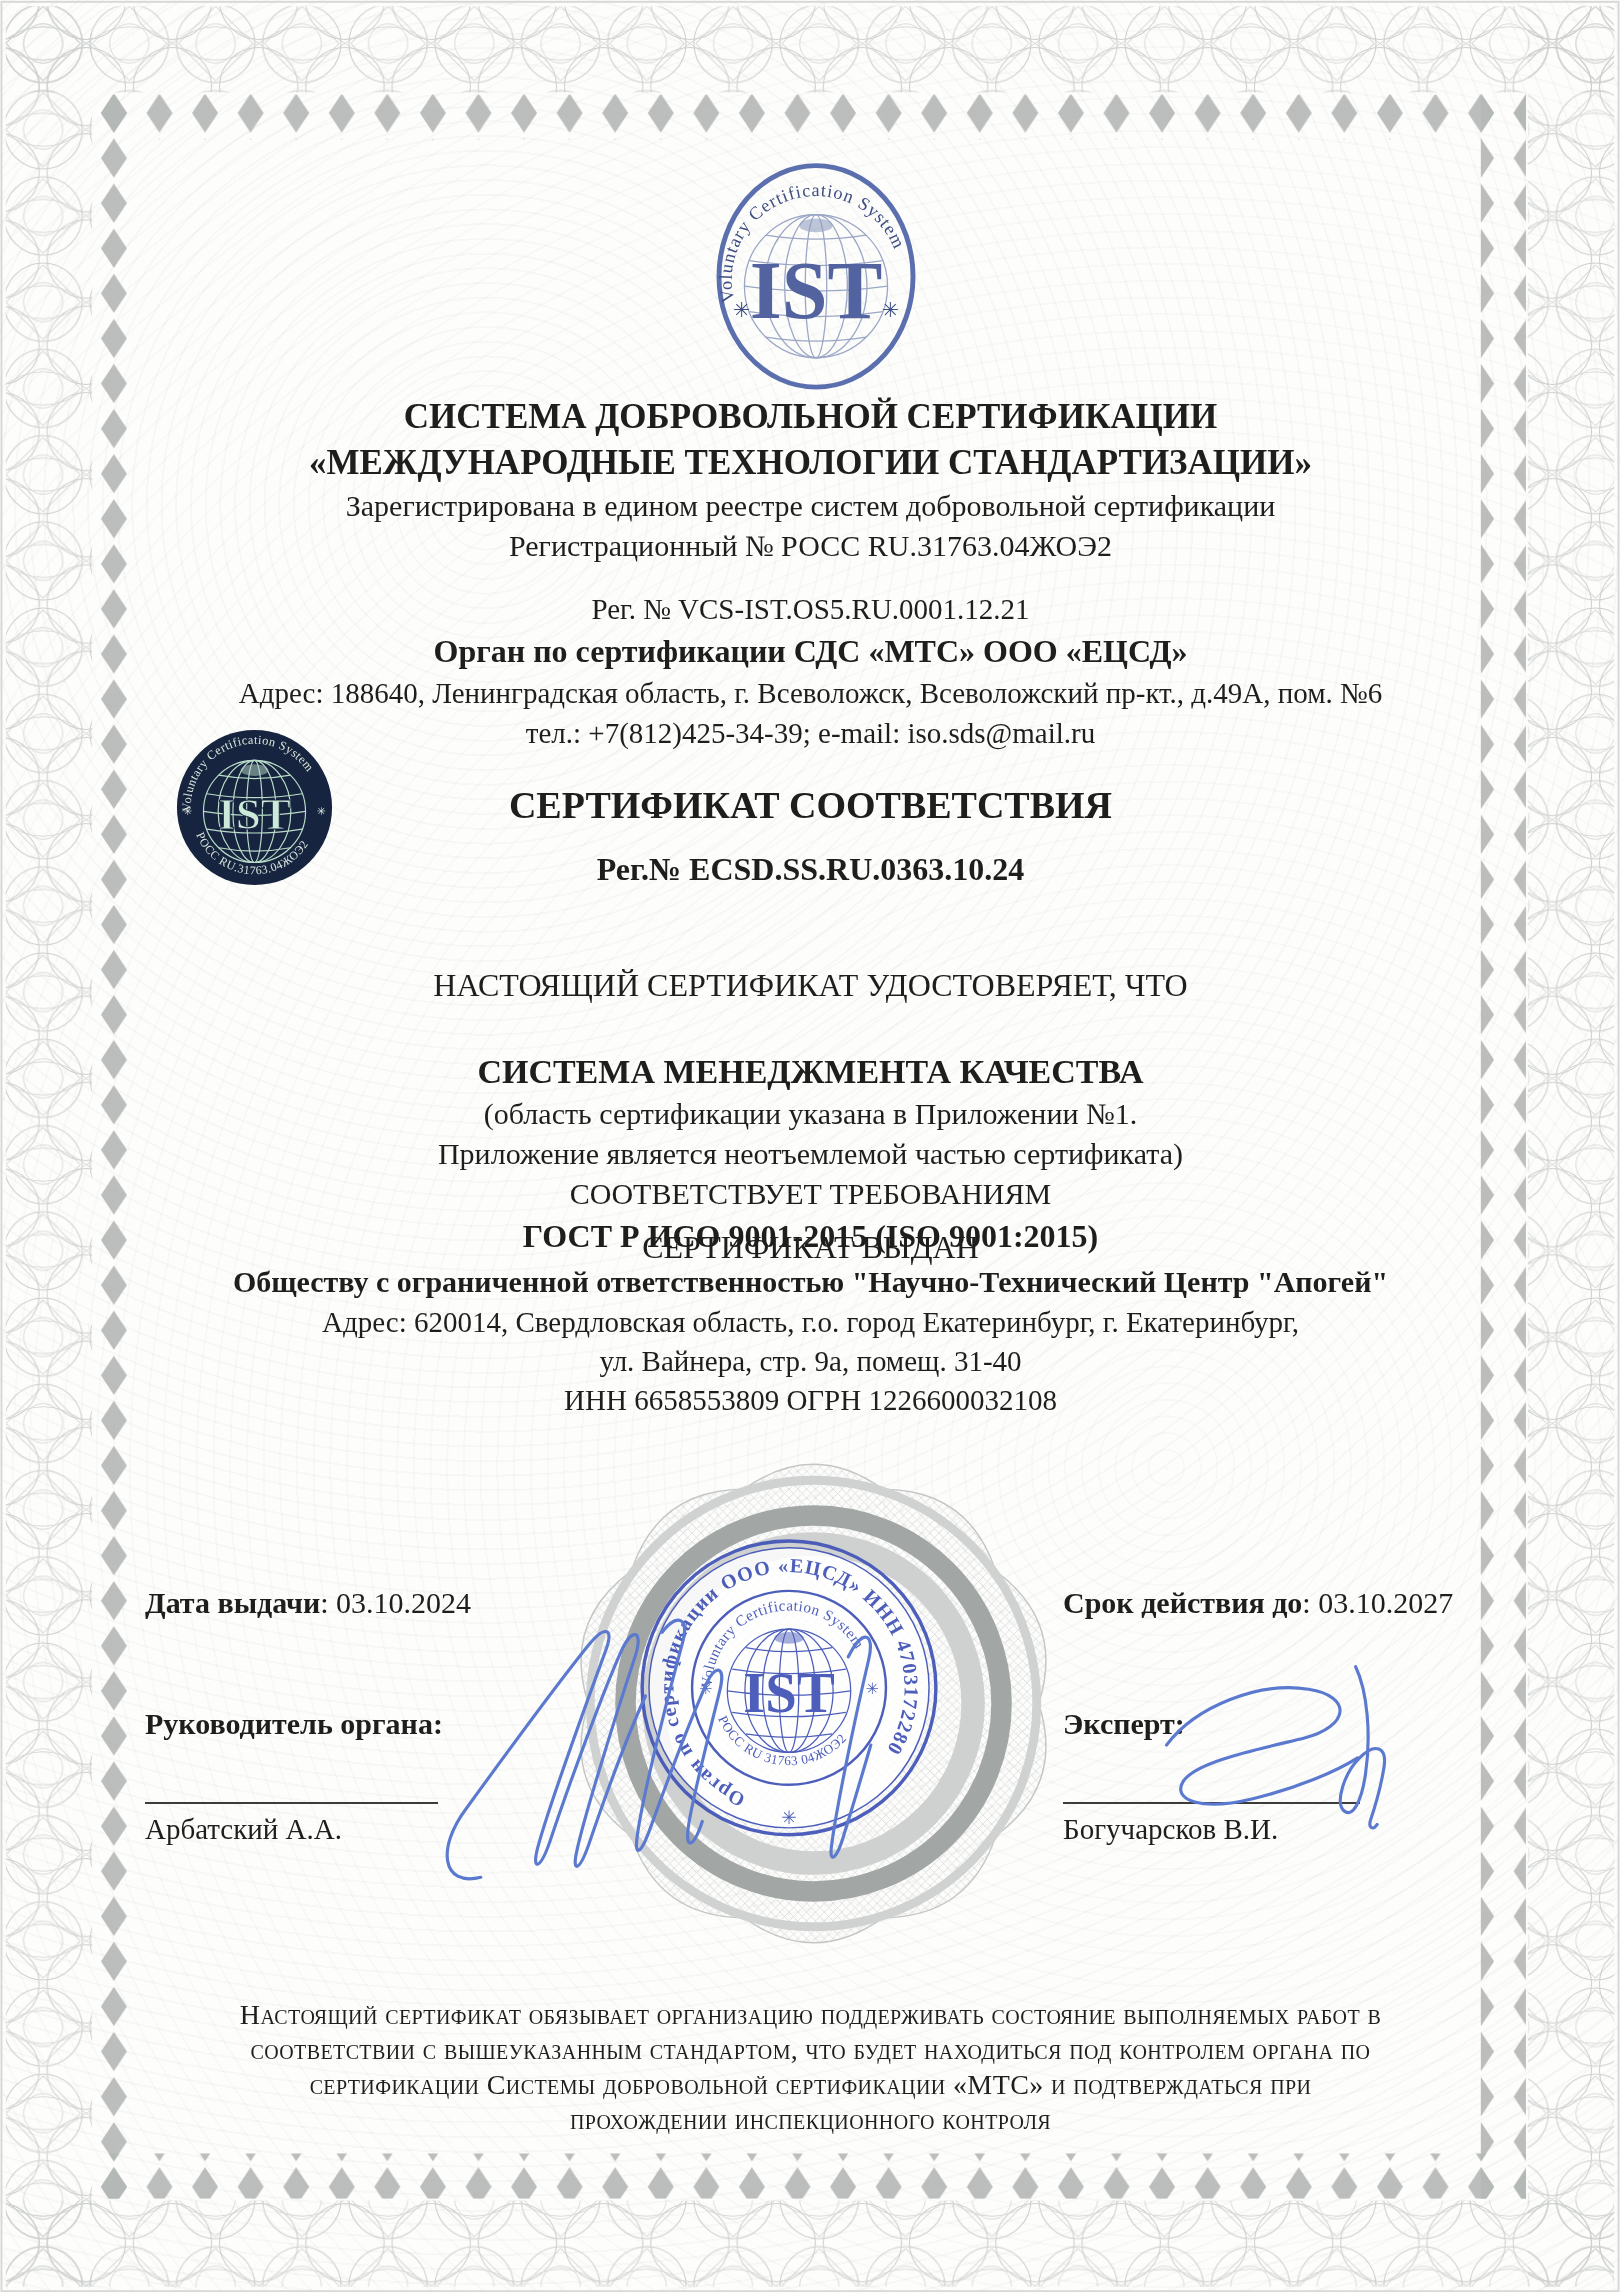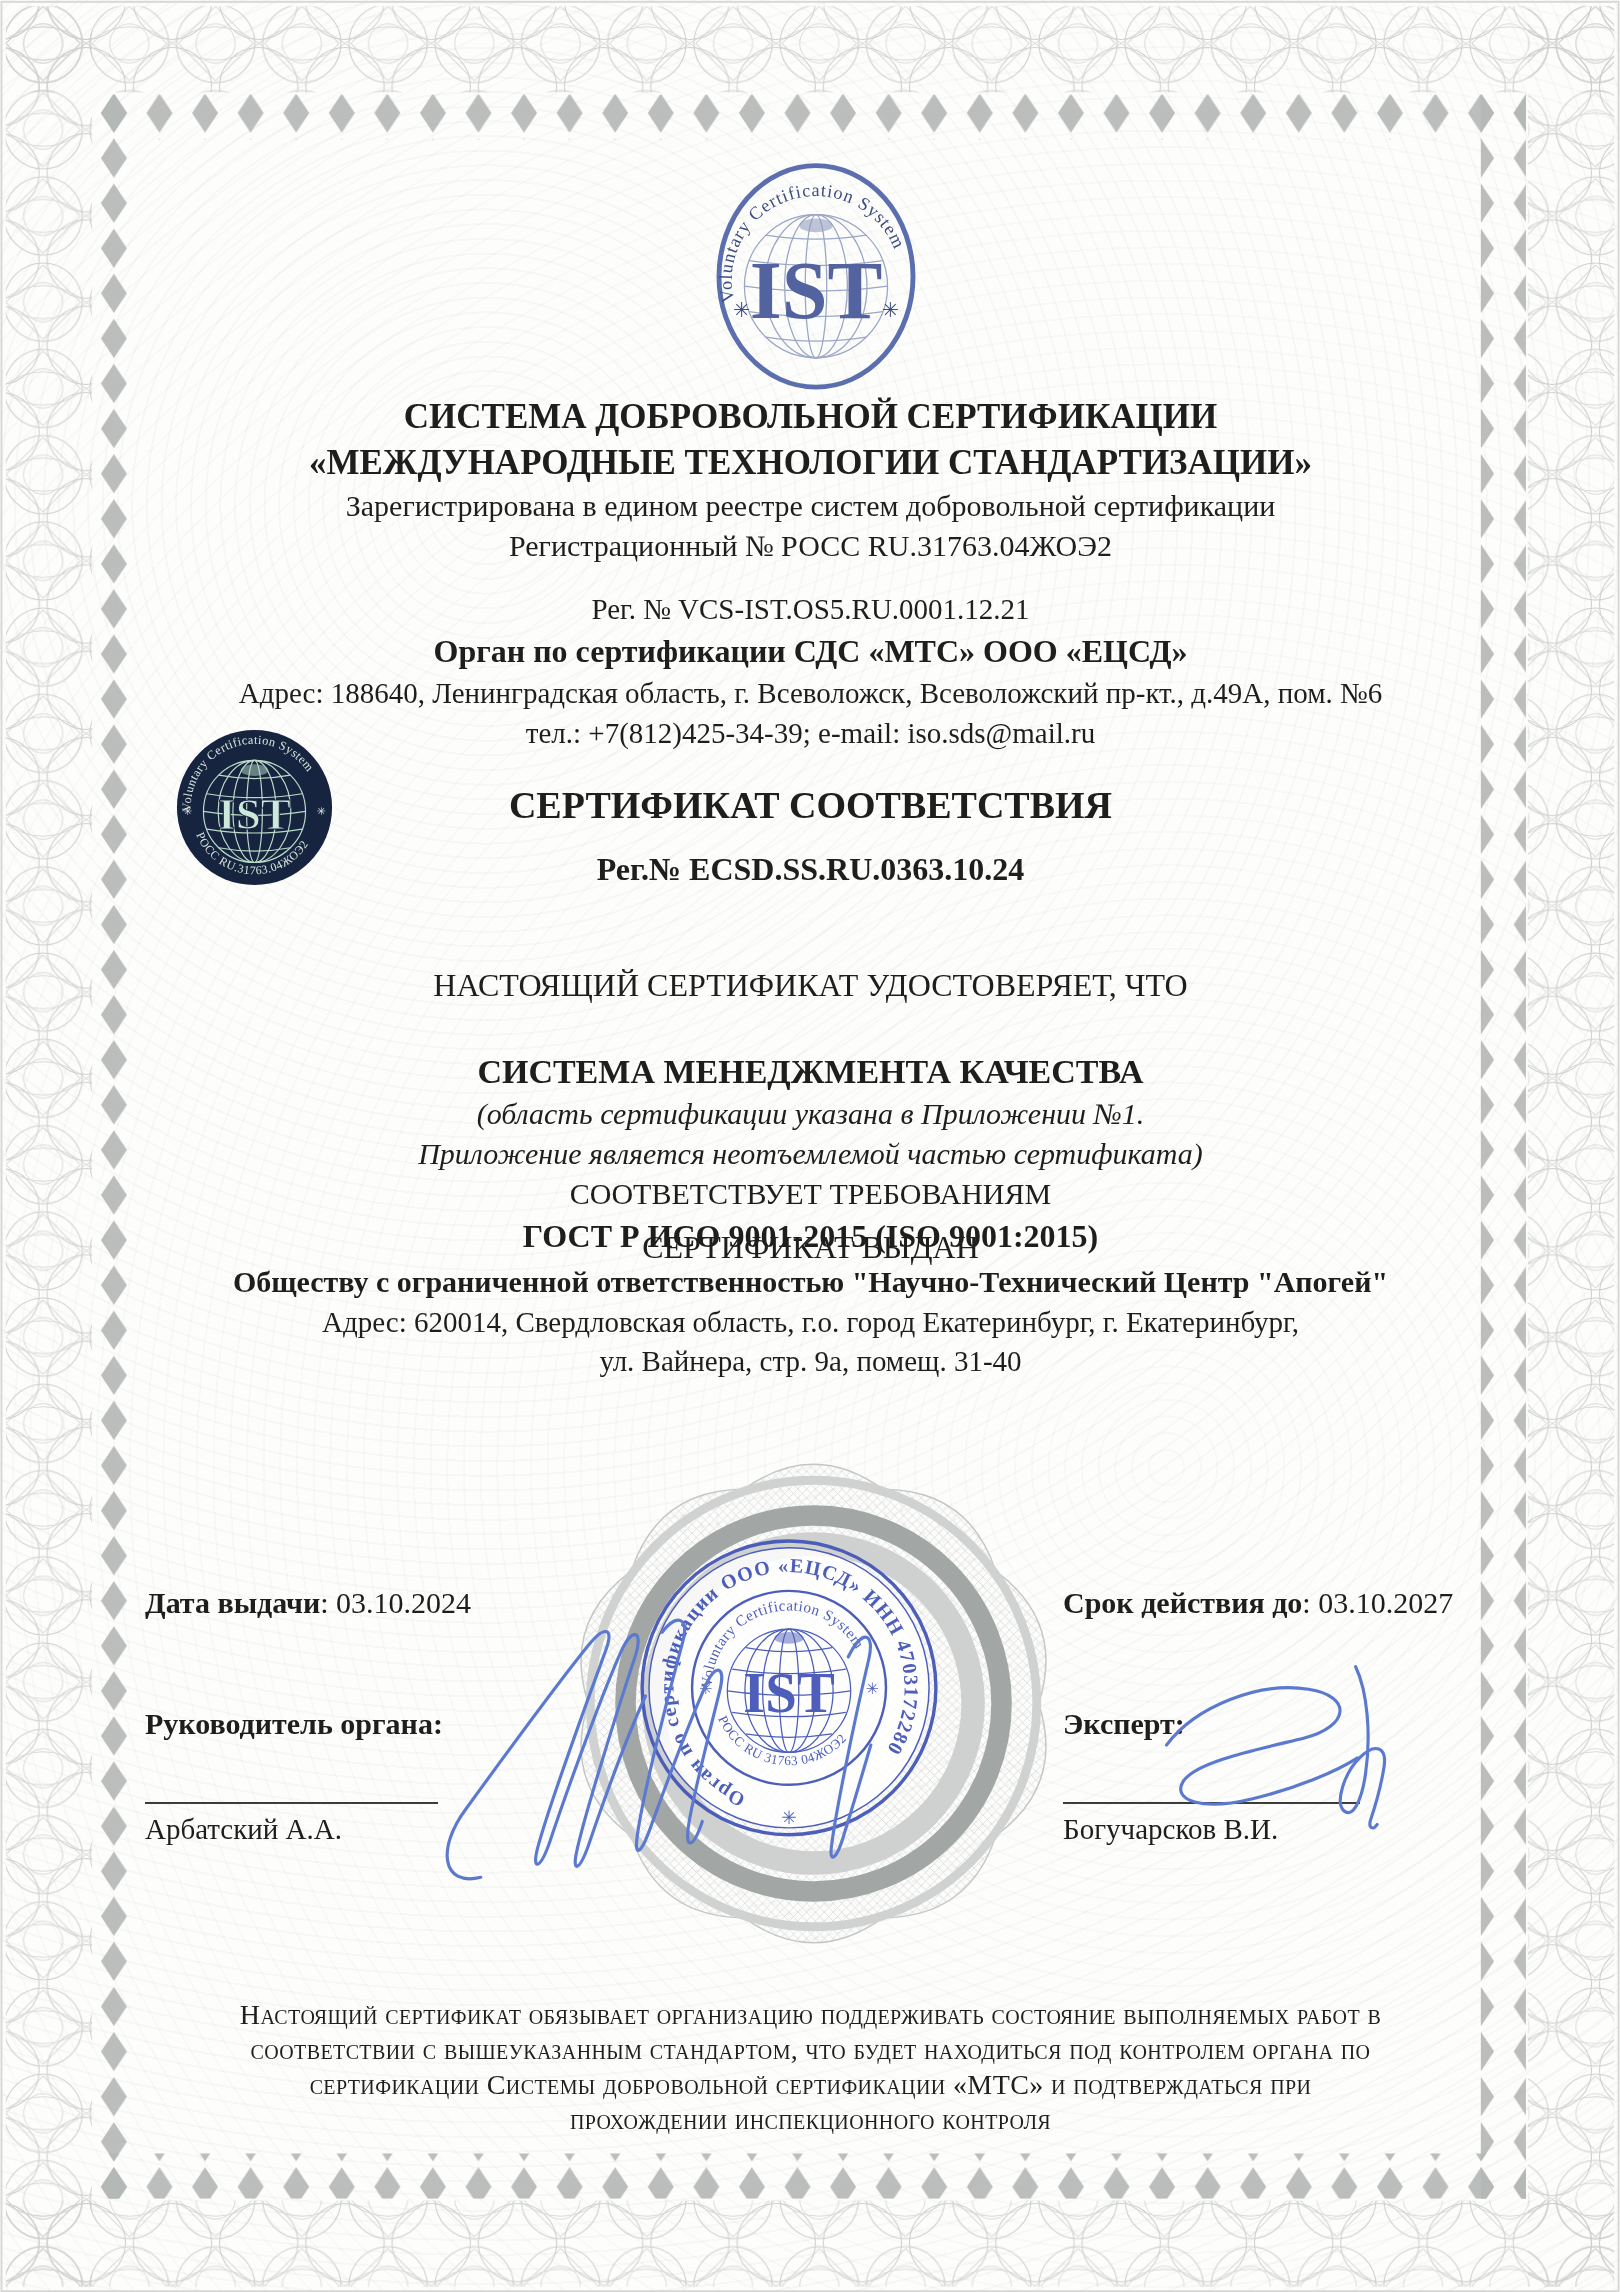--- a/index.html
+++ b/index.html
@@ -11,21 +11,21 @@
   .abs{position:absolute;}
   .blk{position:absolute;left:118px;width:1385px;text-align:center;}
   .h36b{font-size:35px;font-weight:bold;line-height:46px;}
   .t30{font-size:29px;line-height:39px;}
   .t31{font-size:30px;line-height:40px;}
   .t32b{font-size:32px;font-weight:bold;line-height:43px;}
   .t33{font-size:32px;line-height:43px;margin-top:36px;}
   .t33b{font-size:32px;font-weight:bold;}
   .t34b{font-size:34px;font-weight:bold;line-height:44px;margin-top:43px;}
   .t35b{font-size:38px;font-weight:bold;}
-  .ti31{font-size:30px;font-style:italic;line-height:40px;}
+  .ti31{font-size:30px;line-height:40px;}
   .col{position:absolute;font-size:30px;}
   .lbl{font-weight:bold;}
   .sigline{position:absolute;border-top:2px solid #3c3c3a;height:0;}
   .footer{position:absolute;left:108px;width:1405px;top:1997px;text-align:center;}
   .fl{font-size:28px;line-height:35px;font-variant:small-caps;letter-spacing:0.4px;}
   svg text{font-family:"Liberation Serif",serif;}
 </style>
 </head>
 <body>
 
@@ -127,20 +127,21 @@
     <div class="ti31">Приложение является неотъемлемой частью сертификата)</div>
     <div class="t31">СООТВЕТСТВУЕТ ТРЕБОВАНИЯМ</div>
     <div class="t33b" style="line-height:44px">ГОСТ Р ИСО 9001-2015 (ISO 9001:2015)</div>
   </div>
 
   <div class="blk t33" style="top:1190px">СЕРТИФИКАТ ВЫДАН</div>
   <div class="blk" style="top:1261px">
     <div class="t31" style="font-weight:bold;line-height:42px">Обществу с ограниченной ответственностью "Научно-Технический Центр "Апогей"</div>
     <div class="t30">Адрес: 620014, Свердловская область, г.о. город Екатеринбург, г. Екатеринбург,</div>
     <div class="t30">ул. Вайнера, стр. 9а, помещ. 31-40</div>
+    <div class="t30">ИНН 6658553809 ОГРН 1226600032108</div>
   </div>
 
   <svg class="abs" style="left:554px;top:1434px" width="519" height="539" viewBox="-15 -20 530 550">
     <path d="M480,255 Q506.8,338.4 436.1,390.2 Q408.8,473.4 321.1,473.7 Q250,525 178.9,473.7 Q91.2,473.4 63.9,390.2 Q-6.8,338.4 20,255 Q-6.8,171.6 63.9,119.8 Q91.2,36.6 178.9,36.3 Q250,-15 321.1,36.3 Q408.8,36.6 436.1,119.8 Q506.8,171.6 480,255 Z" fill="url(#cross)" stroke="#c4c7c6" stroke-width="1.5"></path>
     <circle cx="250" cy="255" r="228" fill="none" stroke="#cfd2d1" stroke-width="9"></circle>
     <circle cx="250" cy="255" r="192" fill="none" stroke="#a2a7a5" stroke-width="21"></circle>
     <circle cx="250" cy="255" r="163" fill="none" stroke="#ced1d0" stroke-width="24"></circle>
     <g opacity="0.94">
       <circle cx="225" cy="239" r="143" fill="#ffffff" opacity="0.88"></circle>
       <circle cx="225" cy="239" r="150" fill="none" stroke="#4355b8" stroke-width="3.5"></circle>

